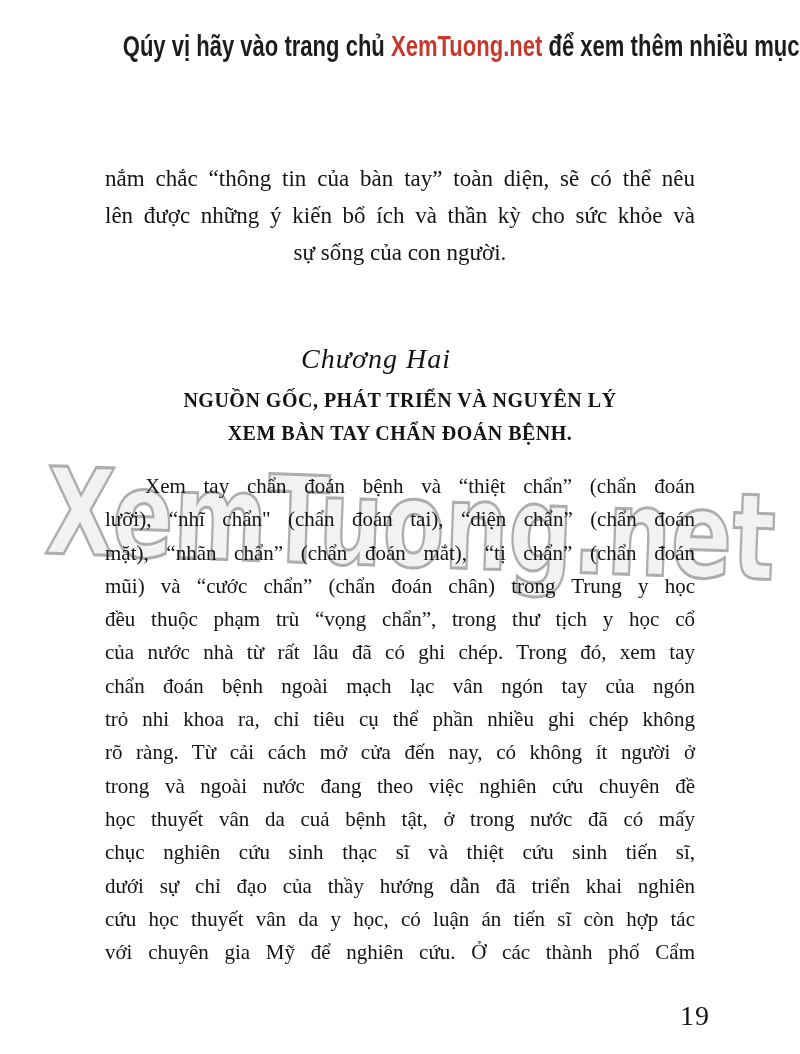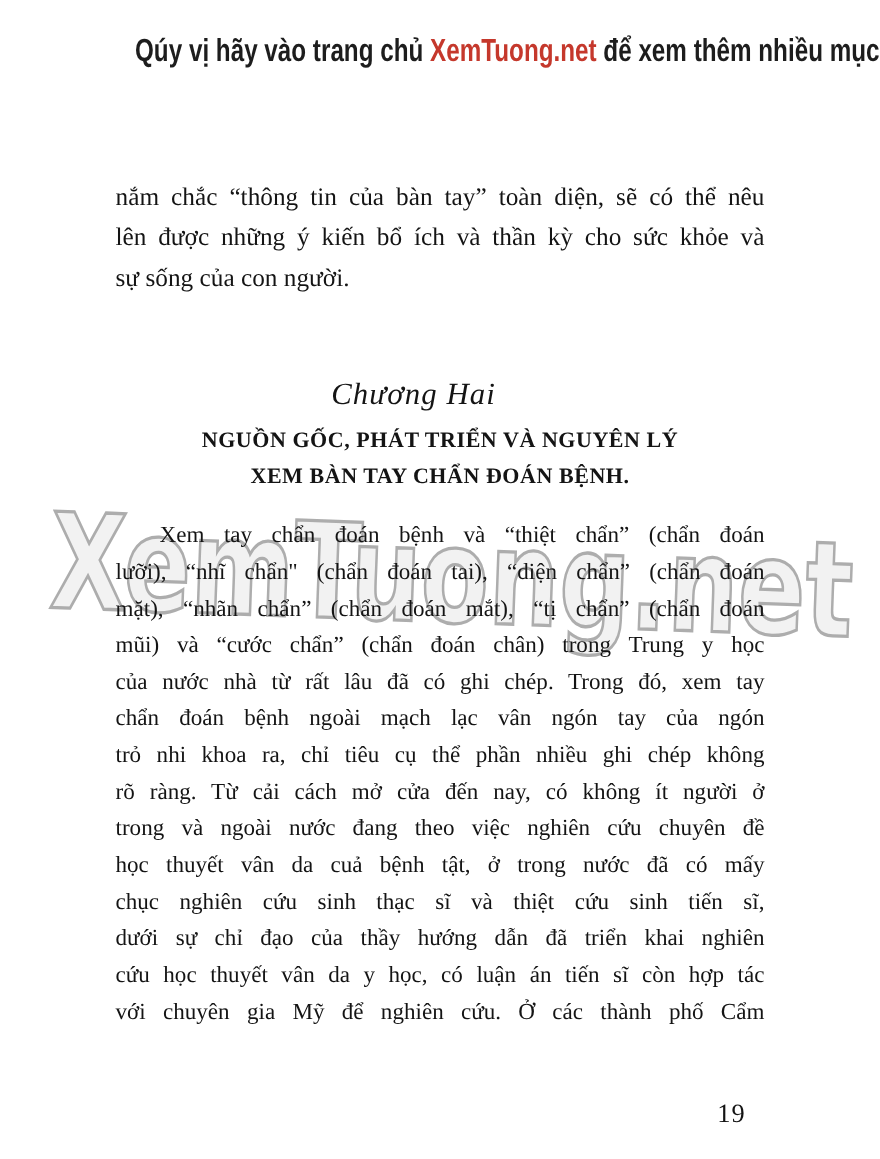--- a/index.html
+++ b/index.html
@@ -59,21 +59,21 @@
   .para1 {
     position: absolute;
     top: 160px;
     left: 105px;
     width: 590px;
     font-size: 23px;
     line-height: 37px;
   }
 
   .jline { text-align: justify; text-align-last: justify; }
-  .lastline { text-align: left; }
+  .lastline { text-align: center; }
 
   
   .chapter-label {
     position: absolute;
     top: 343px;
     left: 0;
     width: 752px;
     text-align: center;
     font-style: italic;
     font-size: 28px;
@@ -98,22 +98,22 @@
     left: 105px;
     width: 590px;
     font-size: 21px;
     line-height: 33.3px;
   }
   .para2 .indent { padding-left: 40px; }
 
   .pagenum {
     position: absolute;
     top: 1000px;
-    left: 652px;
-    font-size: 24px;
+    left: 680px;
+    font-size: 28px;
     letter-spacing: 1px;
   }
 </style>
 </head>
 <body>
 
 <div class="page">
 
   <div class="promo">
     <span class="promo-inner"><span>Qúy vị hãy vào trang chủ </span><span class="promo-brand">XemTuong.net</span><span> để xem thêm nhiều mục hay khác</span></span>
@@ -137,20 +137,21 @@
       <div>NGUỒN GỐC, PHÁT TRIỂN VÀ NGUYÊN LÝ</div>
       <div>XEM BÀN TAY CHẨN ĐOÁN BỆNH.</div>
     </div>
 
     <div class="para2">
       <div class="jline indent">Xem tay chẩn đoán bệnh và “thiệt chẩn” (chẩn đoán</div>
       <div>
           <div class="jline">lưỡi), “nhĩ chẩn" (chẩn đoán tai), “diện chẩn” (chẩn đoán</div>
           <div class="jline">mặt), “nhãn chẩn” (chẩn đoán mắt), “tị chẩn” (chẩn đoán</div>
           <div class="jline">mũi) và “cước chẩn” (chẩn đoán chân) trong Trung y học</div>
+          <div class="jline">đều thuộc phạm trù “vọng chẩn”, trong thư tịch y học cổ</div>
           <div class="jline">của nước nhà từ rất lâu đã có ghi chép. Trong đó, xem tay</div>
           <div class="jline">chẩn đoán bệnh ngoài mạch lạc vân ngón tay của ngón</div>
           <div class="jline">trỏ nhi khoa ra, chỉ tiêu cụ thể phần nhiều ghi chép không</div>
           <div class="jline">rõ ràng. Từ cải cách mở cửa đến nay, có không ít người ở</div>
           <div class="jline">trong và ngoài nước đang theo việc nghiên cứu chuyên đề</div>
           <div class="jline">học thuyết vân da cuả bệnh tật, ở trong nước đã có mấy</div>
           <div class="jline">chục nghiên cứu sinh thạc sĩ và thiệt cứu sinh tiến sĩ,</div>
           <div class="jline">dưới sự chỉ đạo của thầy hướng dẫn đã triển khai nghiên</div>
           <div class="jline">cứu học thuyết vân da y học, có luận án tiến sĩ còn hợp tác</div>
           <div class="jline">với chuyên gia Mỹ để nghiên cứu. Ở các thành phố Cẩm</div>

